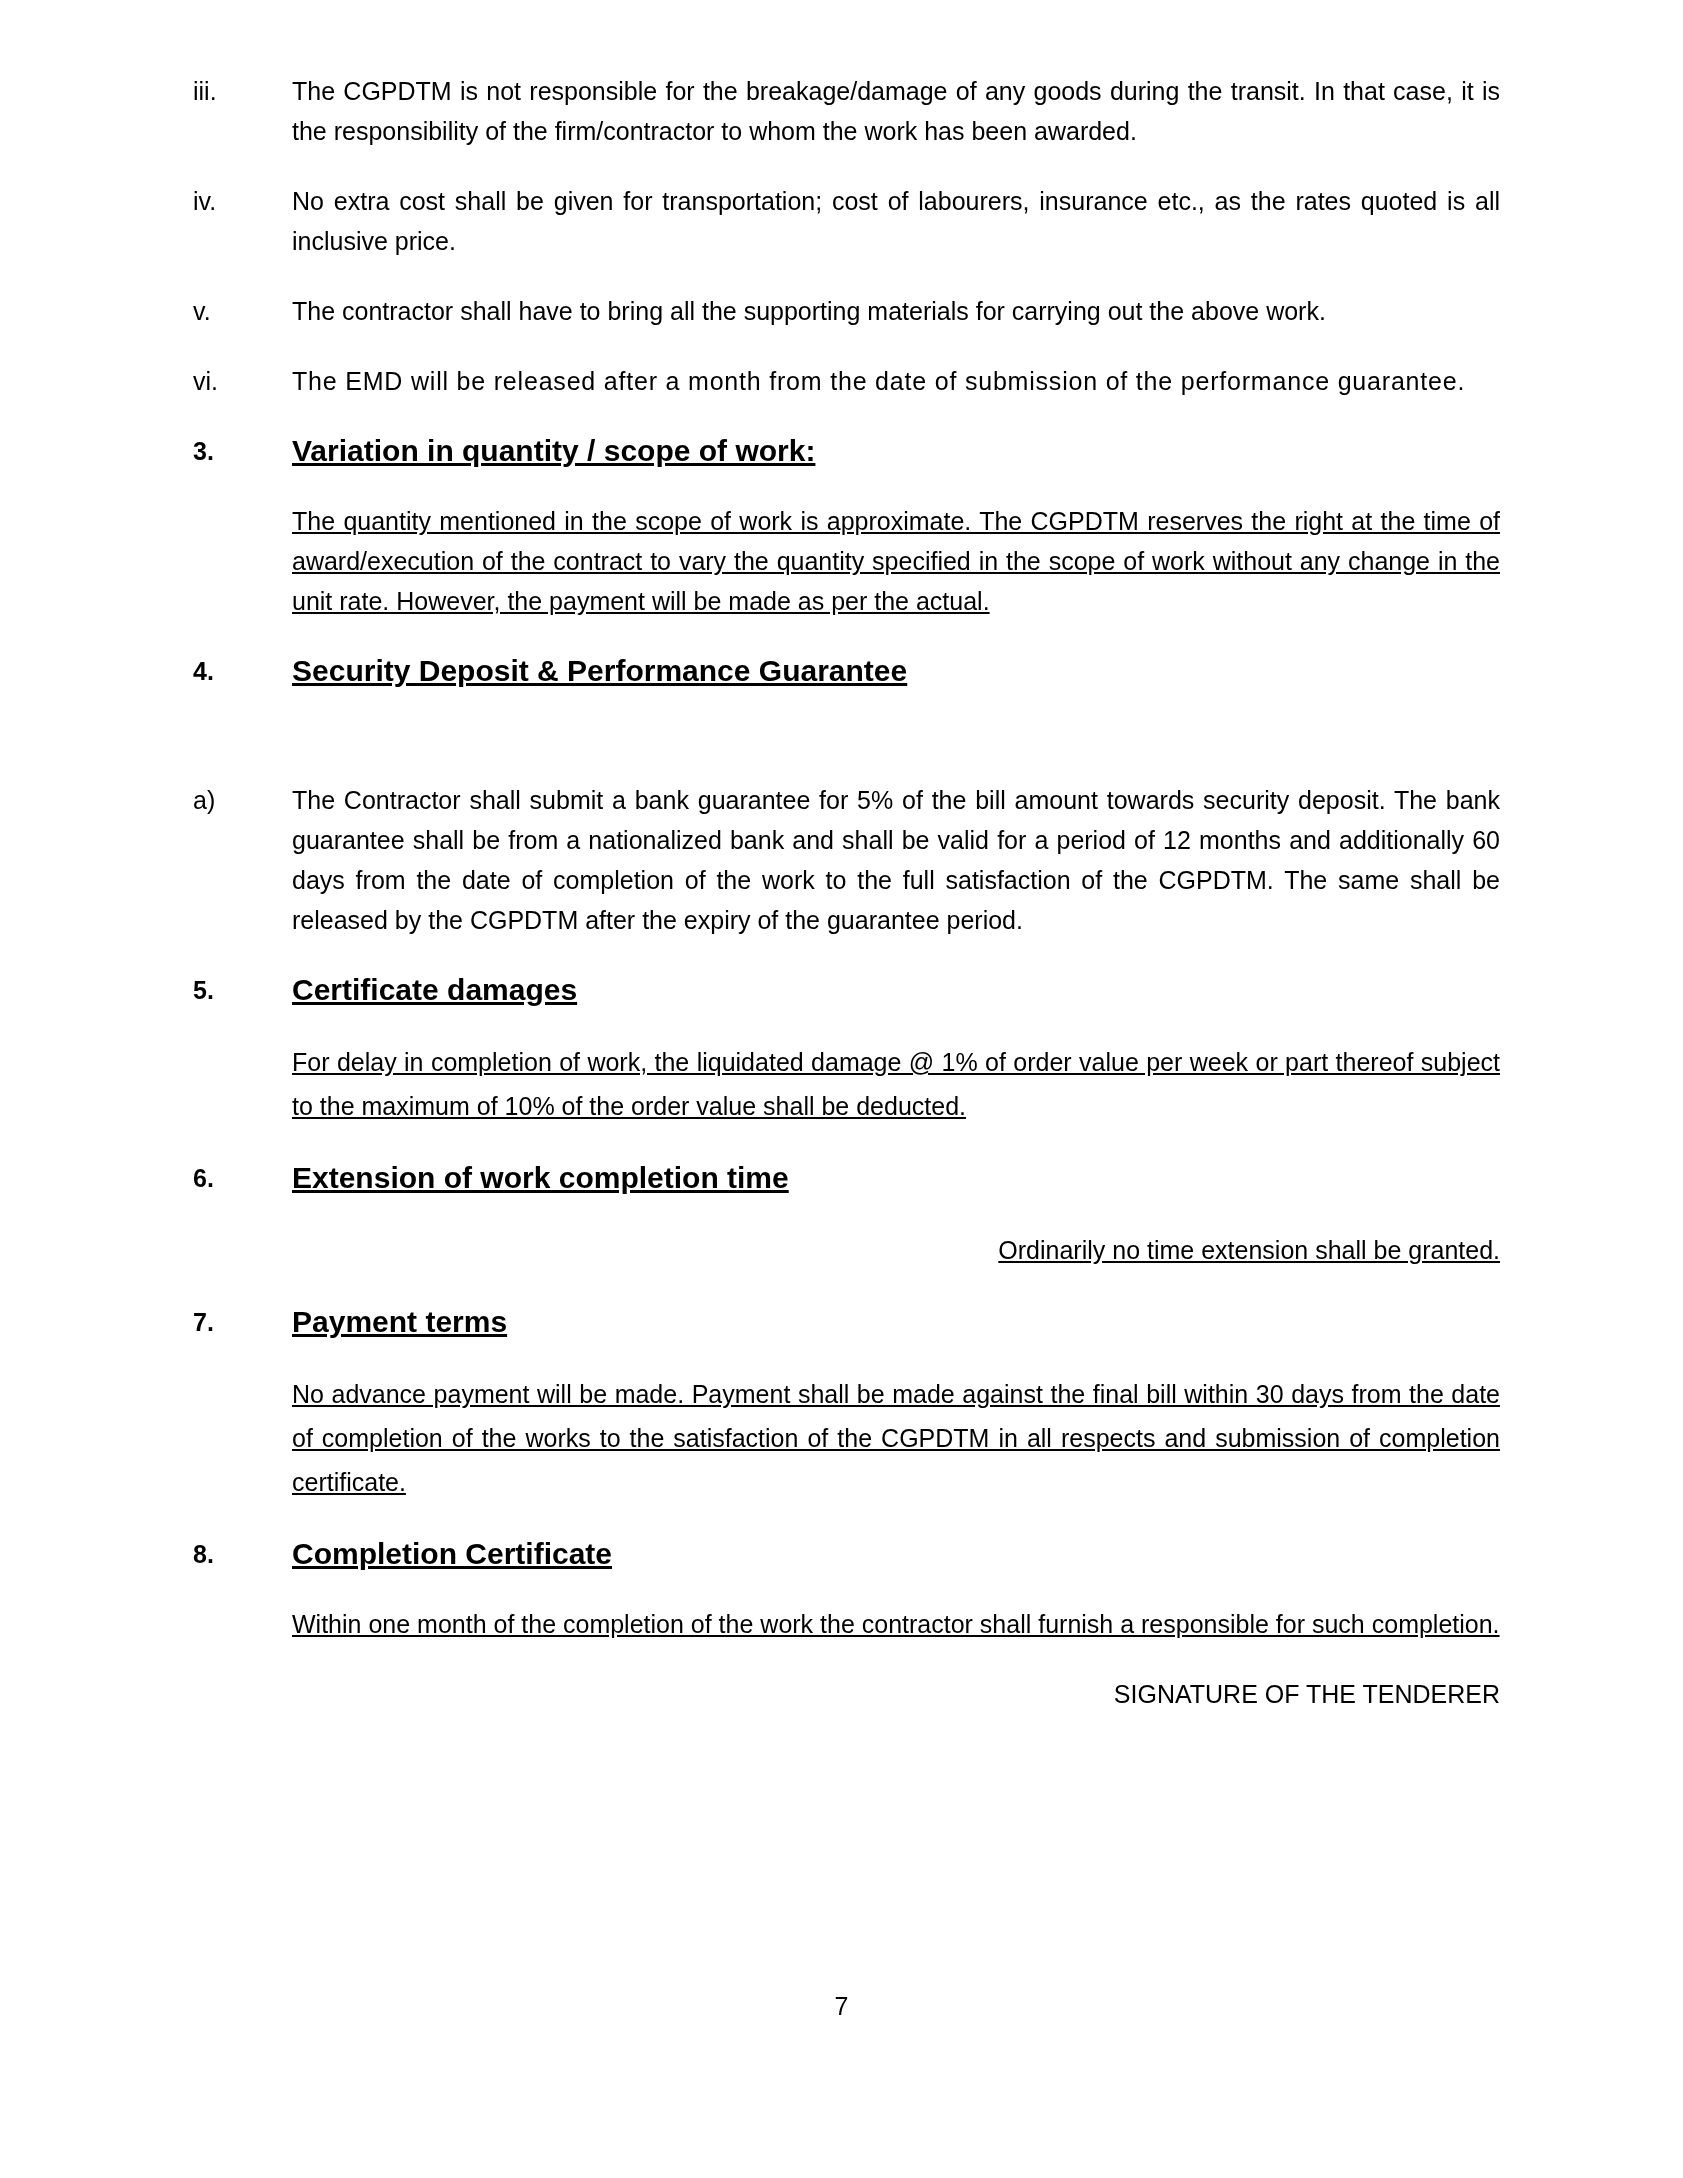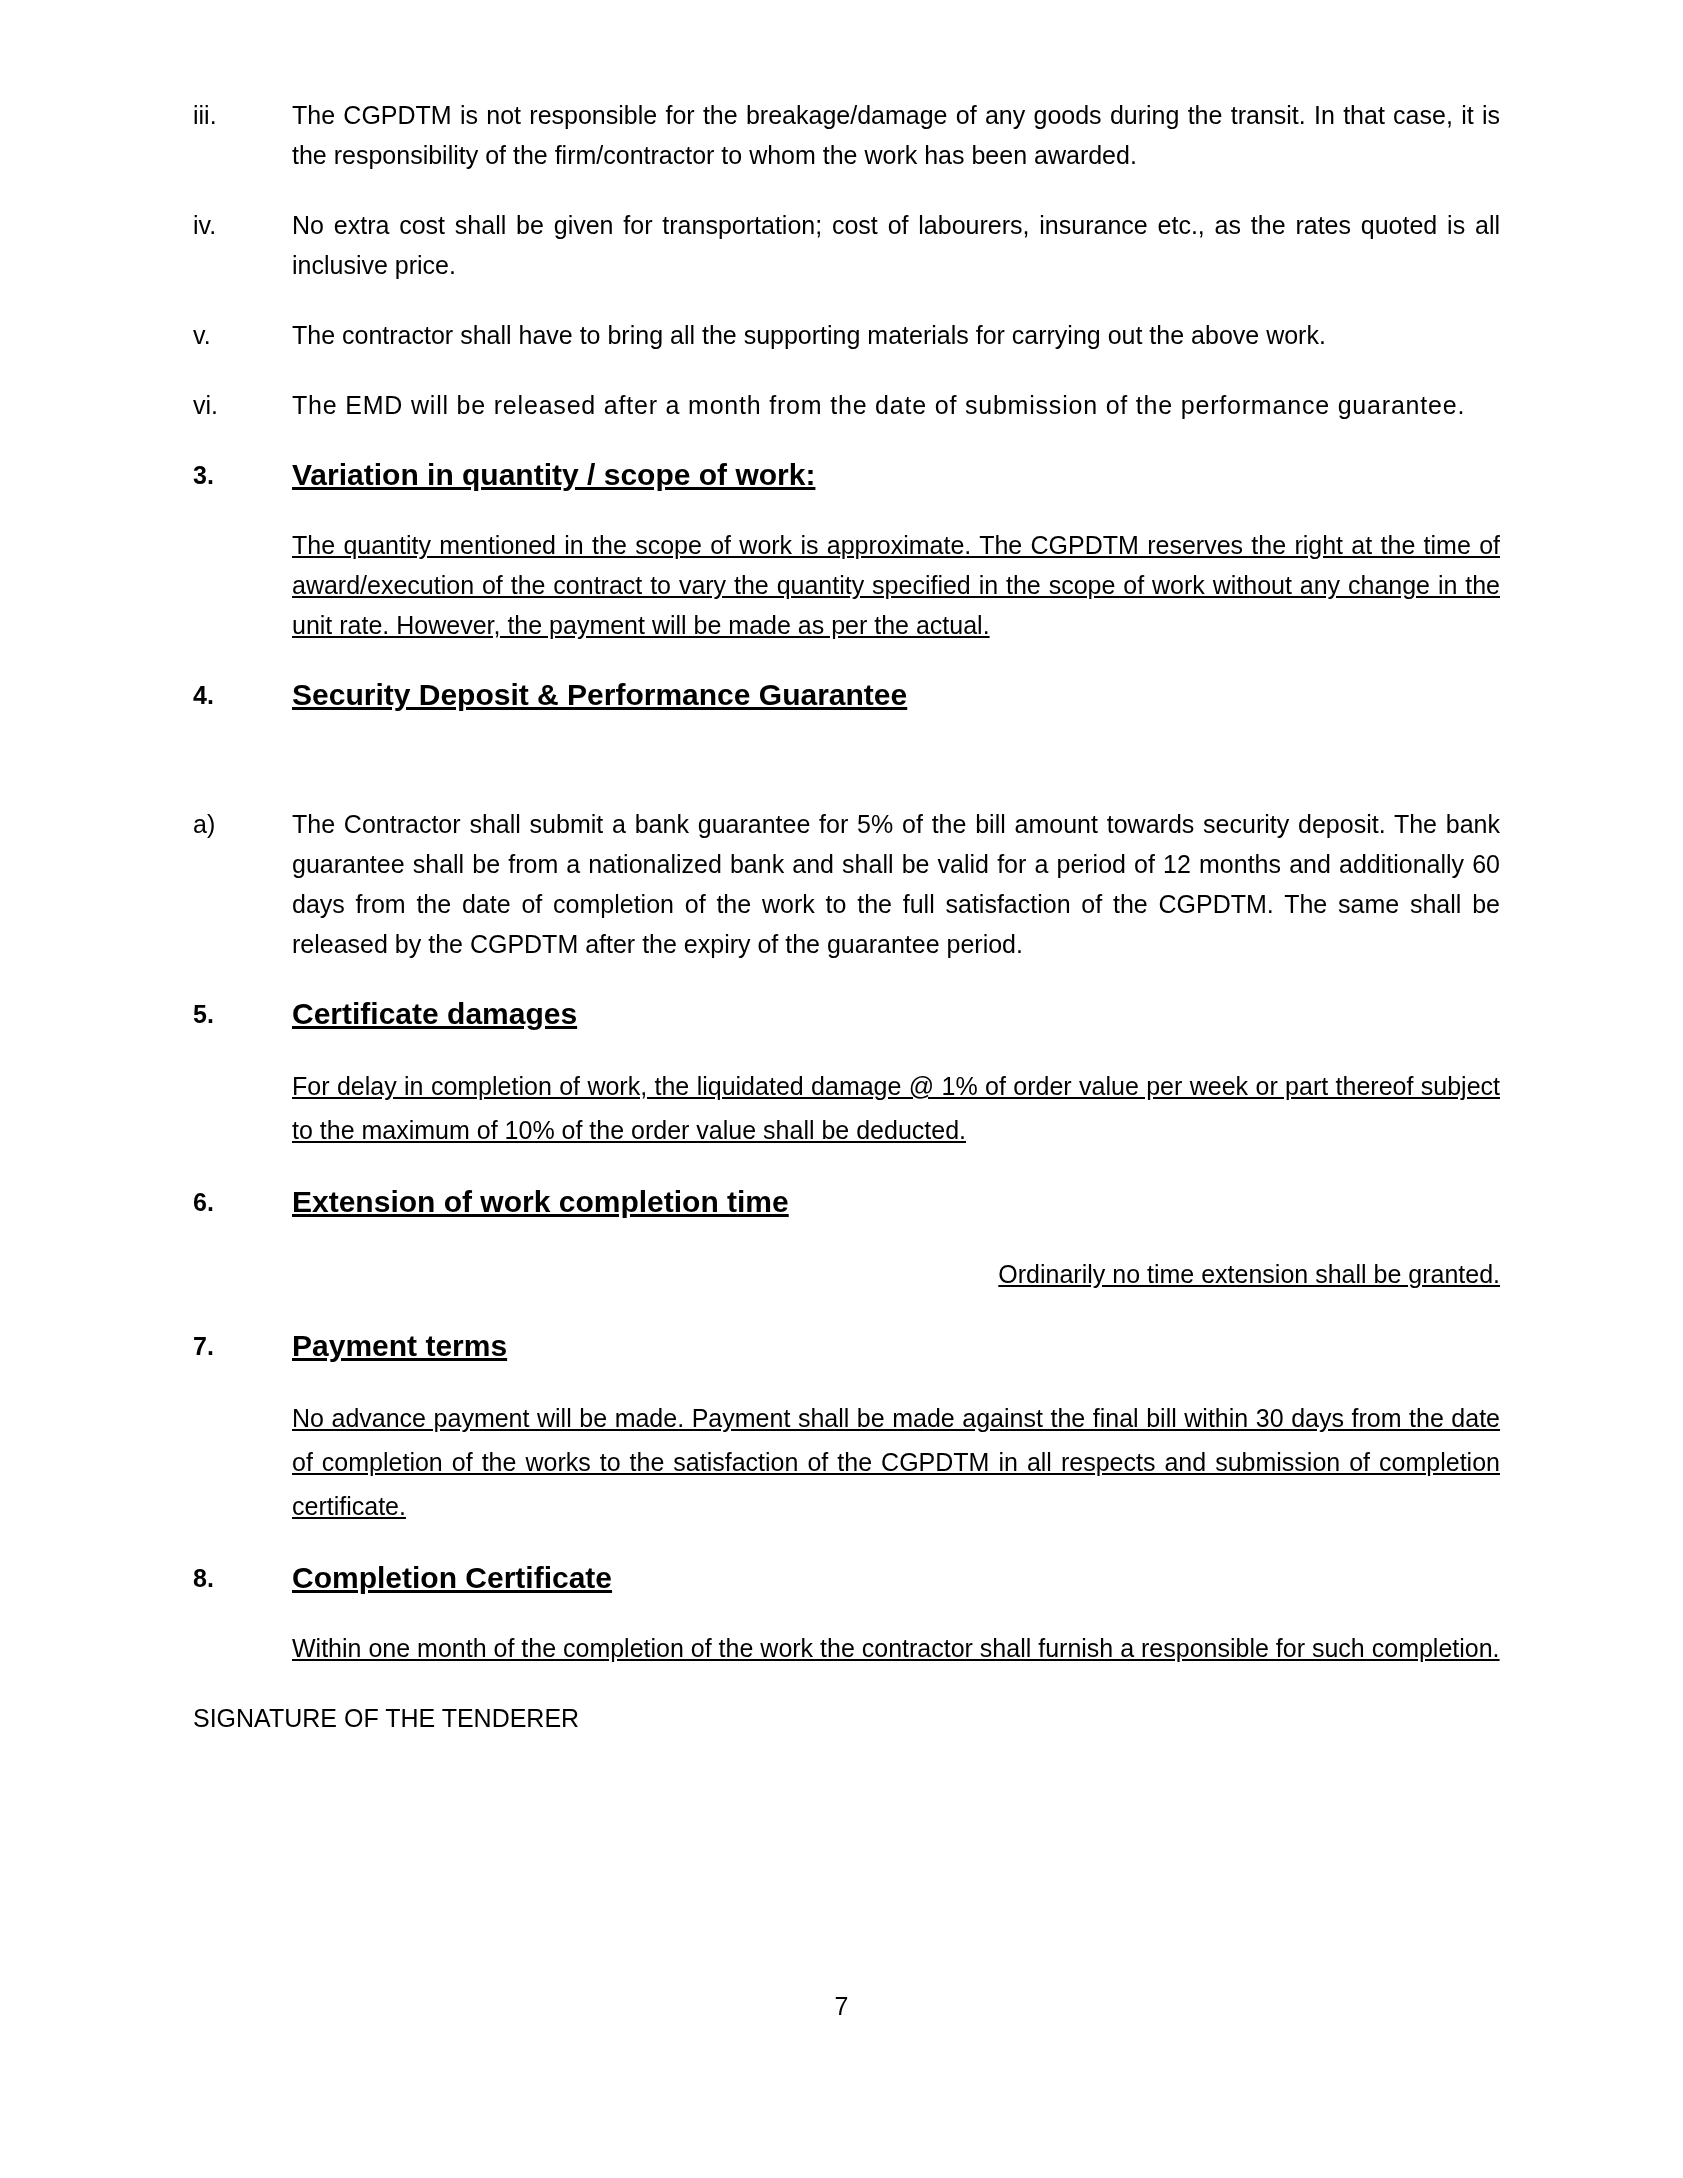--- a/index.html
+++ b/index.html
@@ -12,21 +12,21 @@
     height: 2178px;
     font-family: "Liberation Sans", sans-serif;
     color: #000000;
     position: relative;
   }
   .page {
     position: relative;
     width: 1683px;
     height: 1694px;
     box-sizing: border-box;
-    padding: 95px 193px 0 193px;
+    padding: 71px 193px 0 193px;
   }
   .doc-body {
     position: relative;
     width: 1307px;
   }
   .item {
     display: flex;
     align-items: flex-start;
     margin-bottom: 30px;
   }
@@ -71,21 +71,21 @@
   .para.nojust {
     text-align: right;
   }
   .gap-md { height: 59px; }
   .wide-space {
     letter-spacing: 0.8px;
   }
   .signature {
     margin-top: 26px;
     width: 1307px;
-    text-align: left;
+    text-align: right;
     font-size: 25px;
     line-height: 40px;
     padding-right: 6px;
     color: #000;
   }
   .page-number {
     position: absolute;
     left: 0;
     right: 0;
     top: 1992px;

